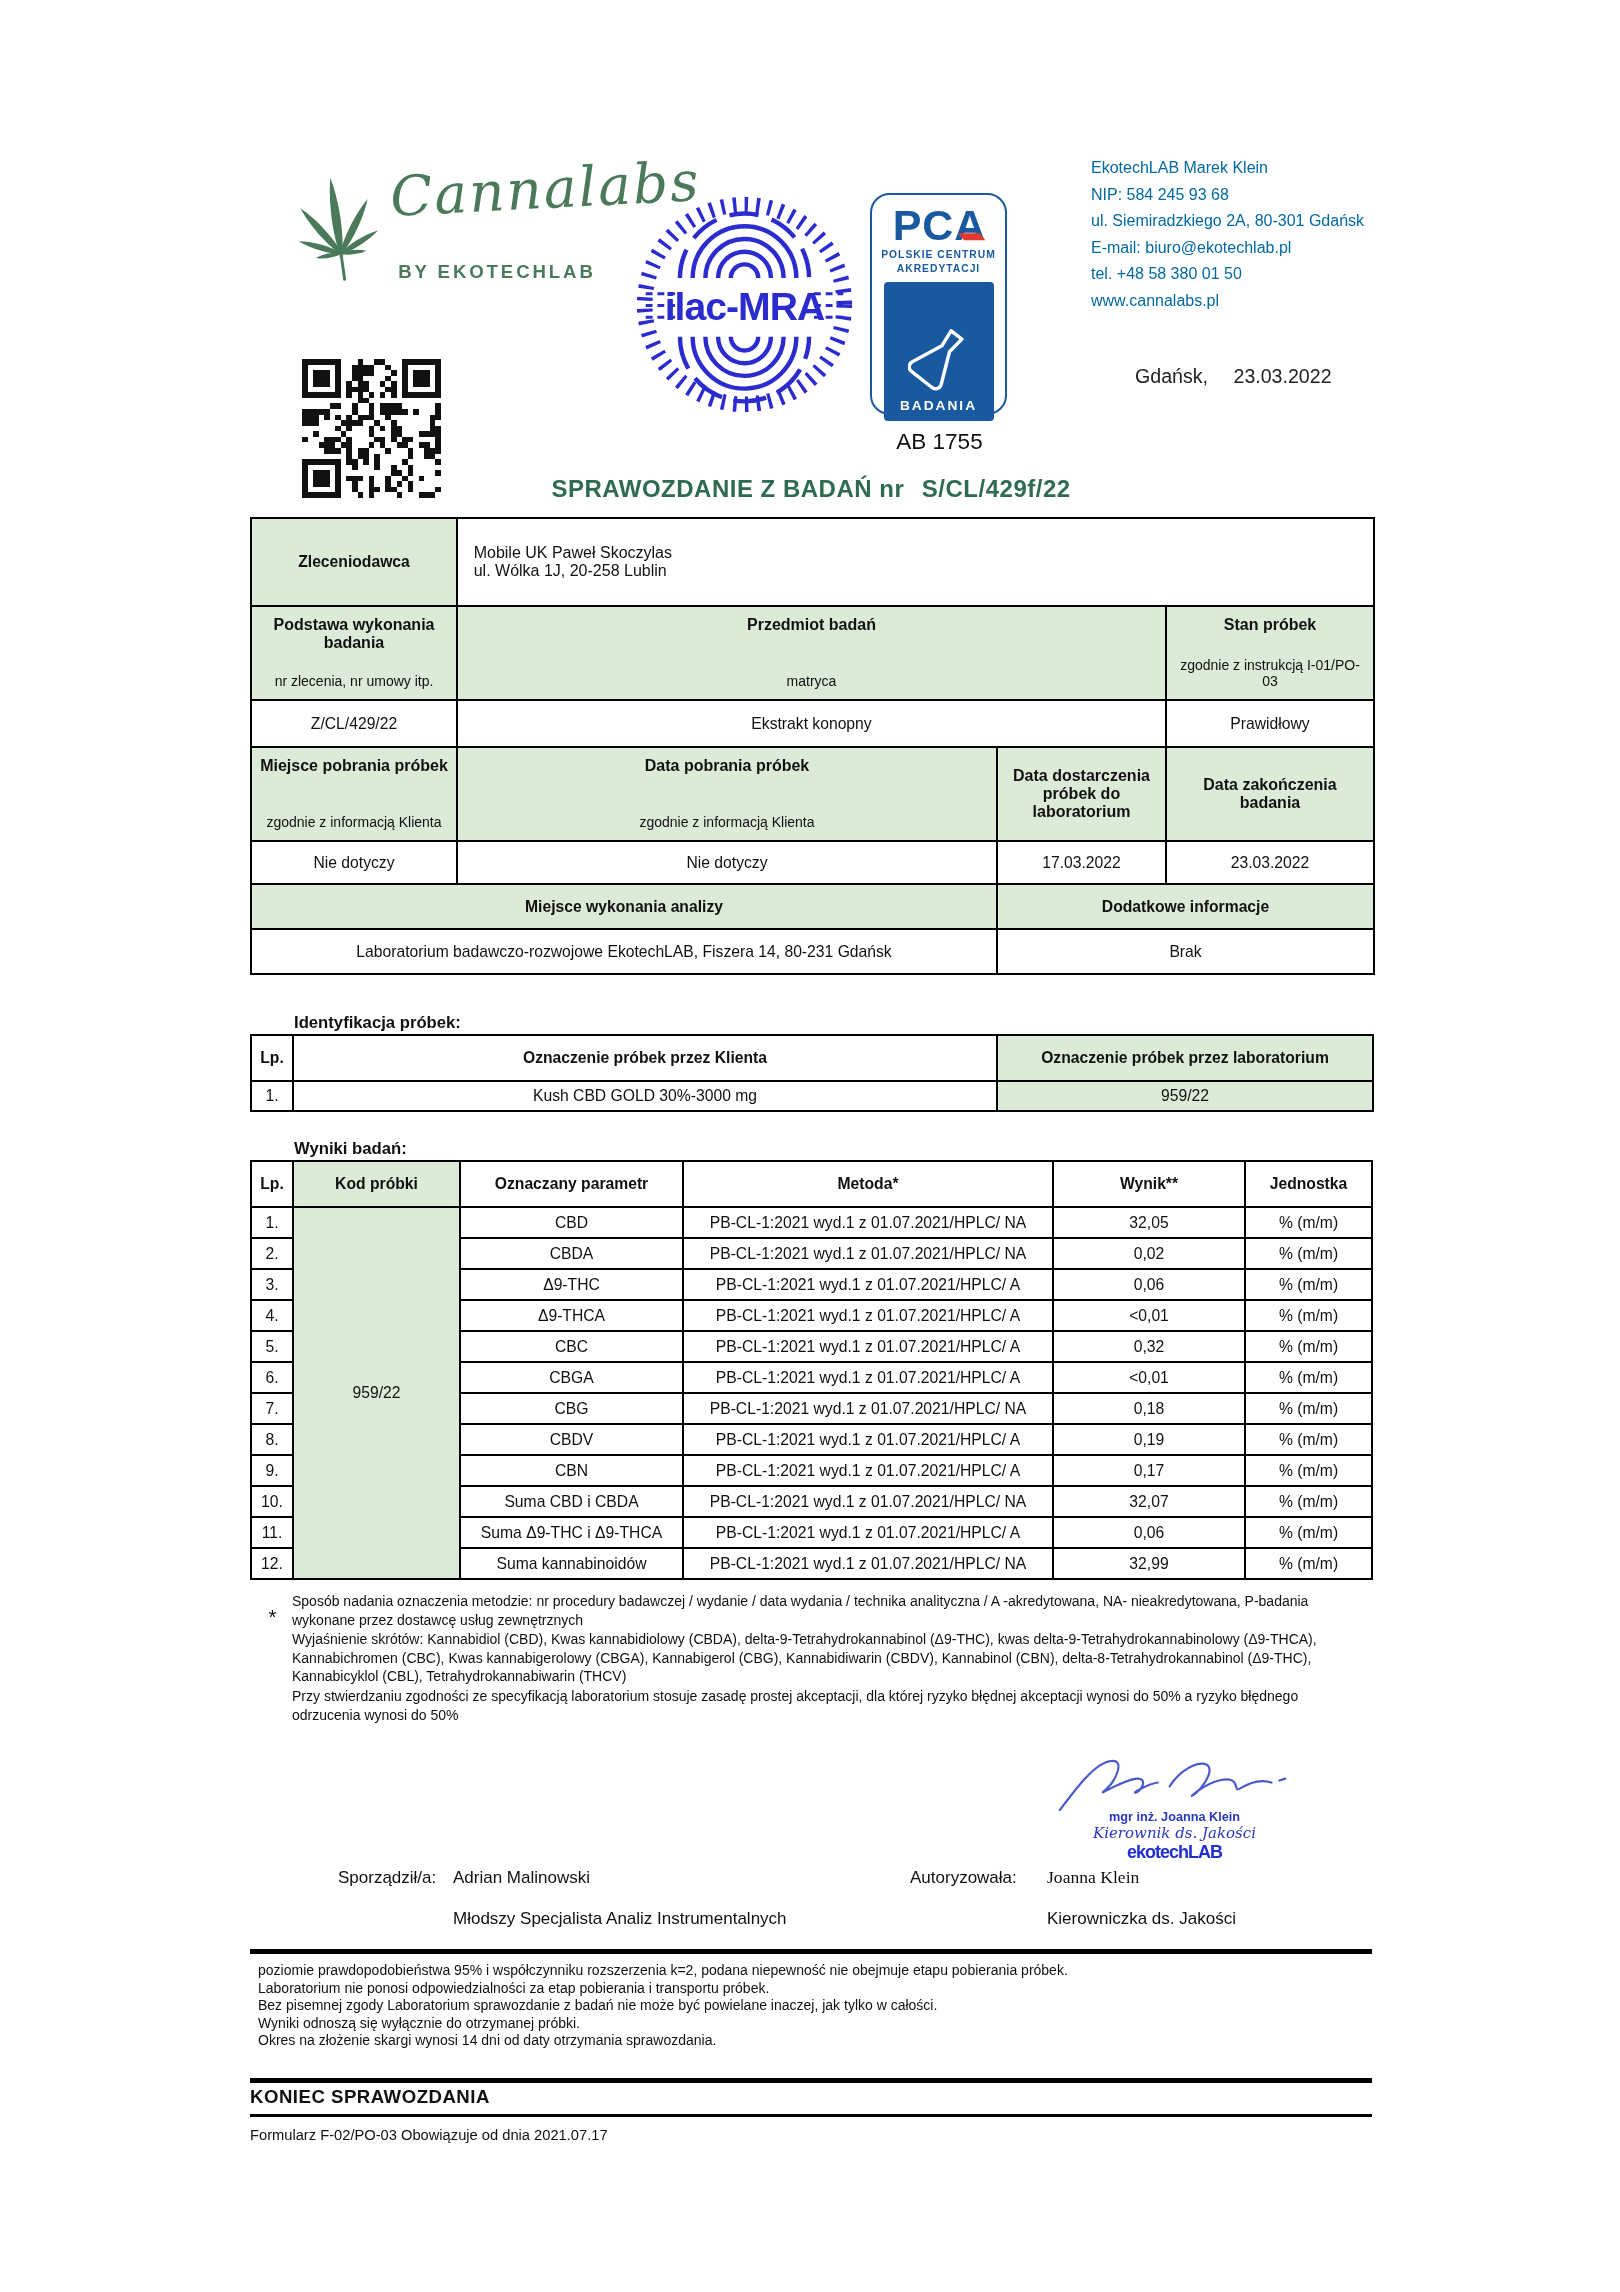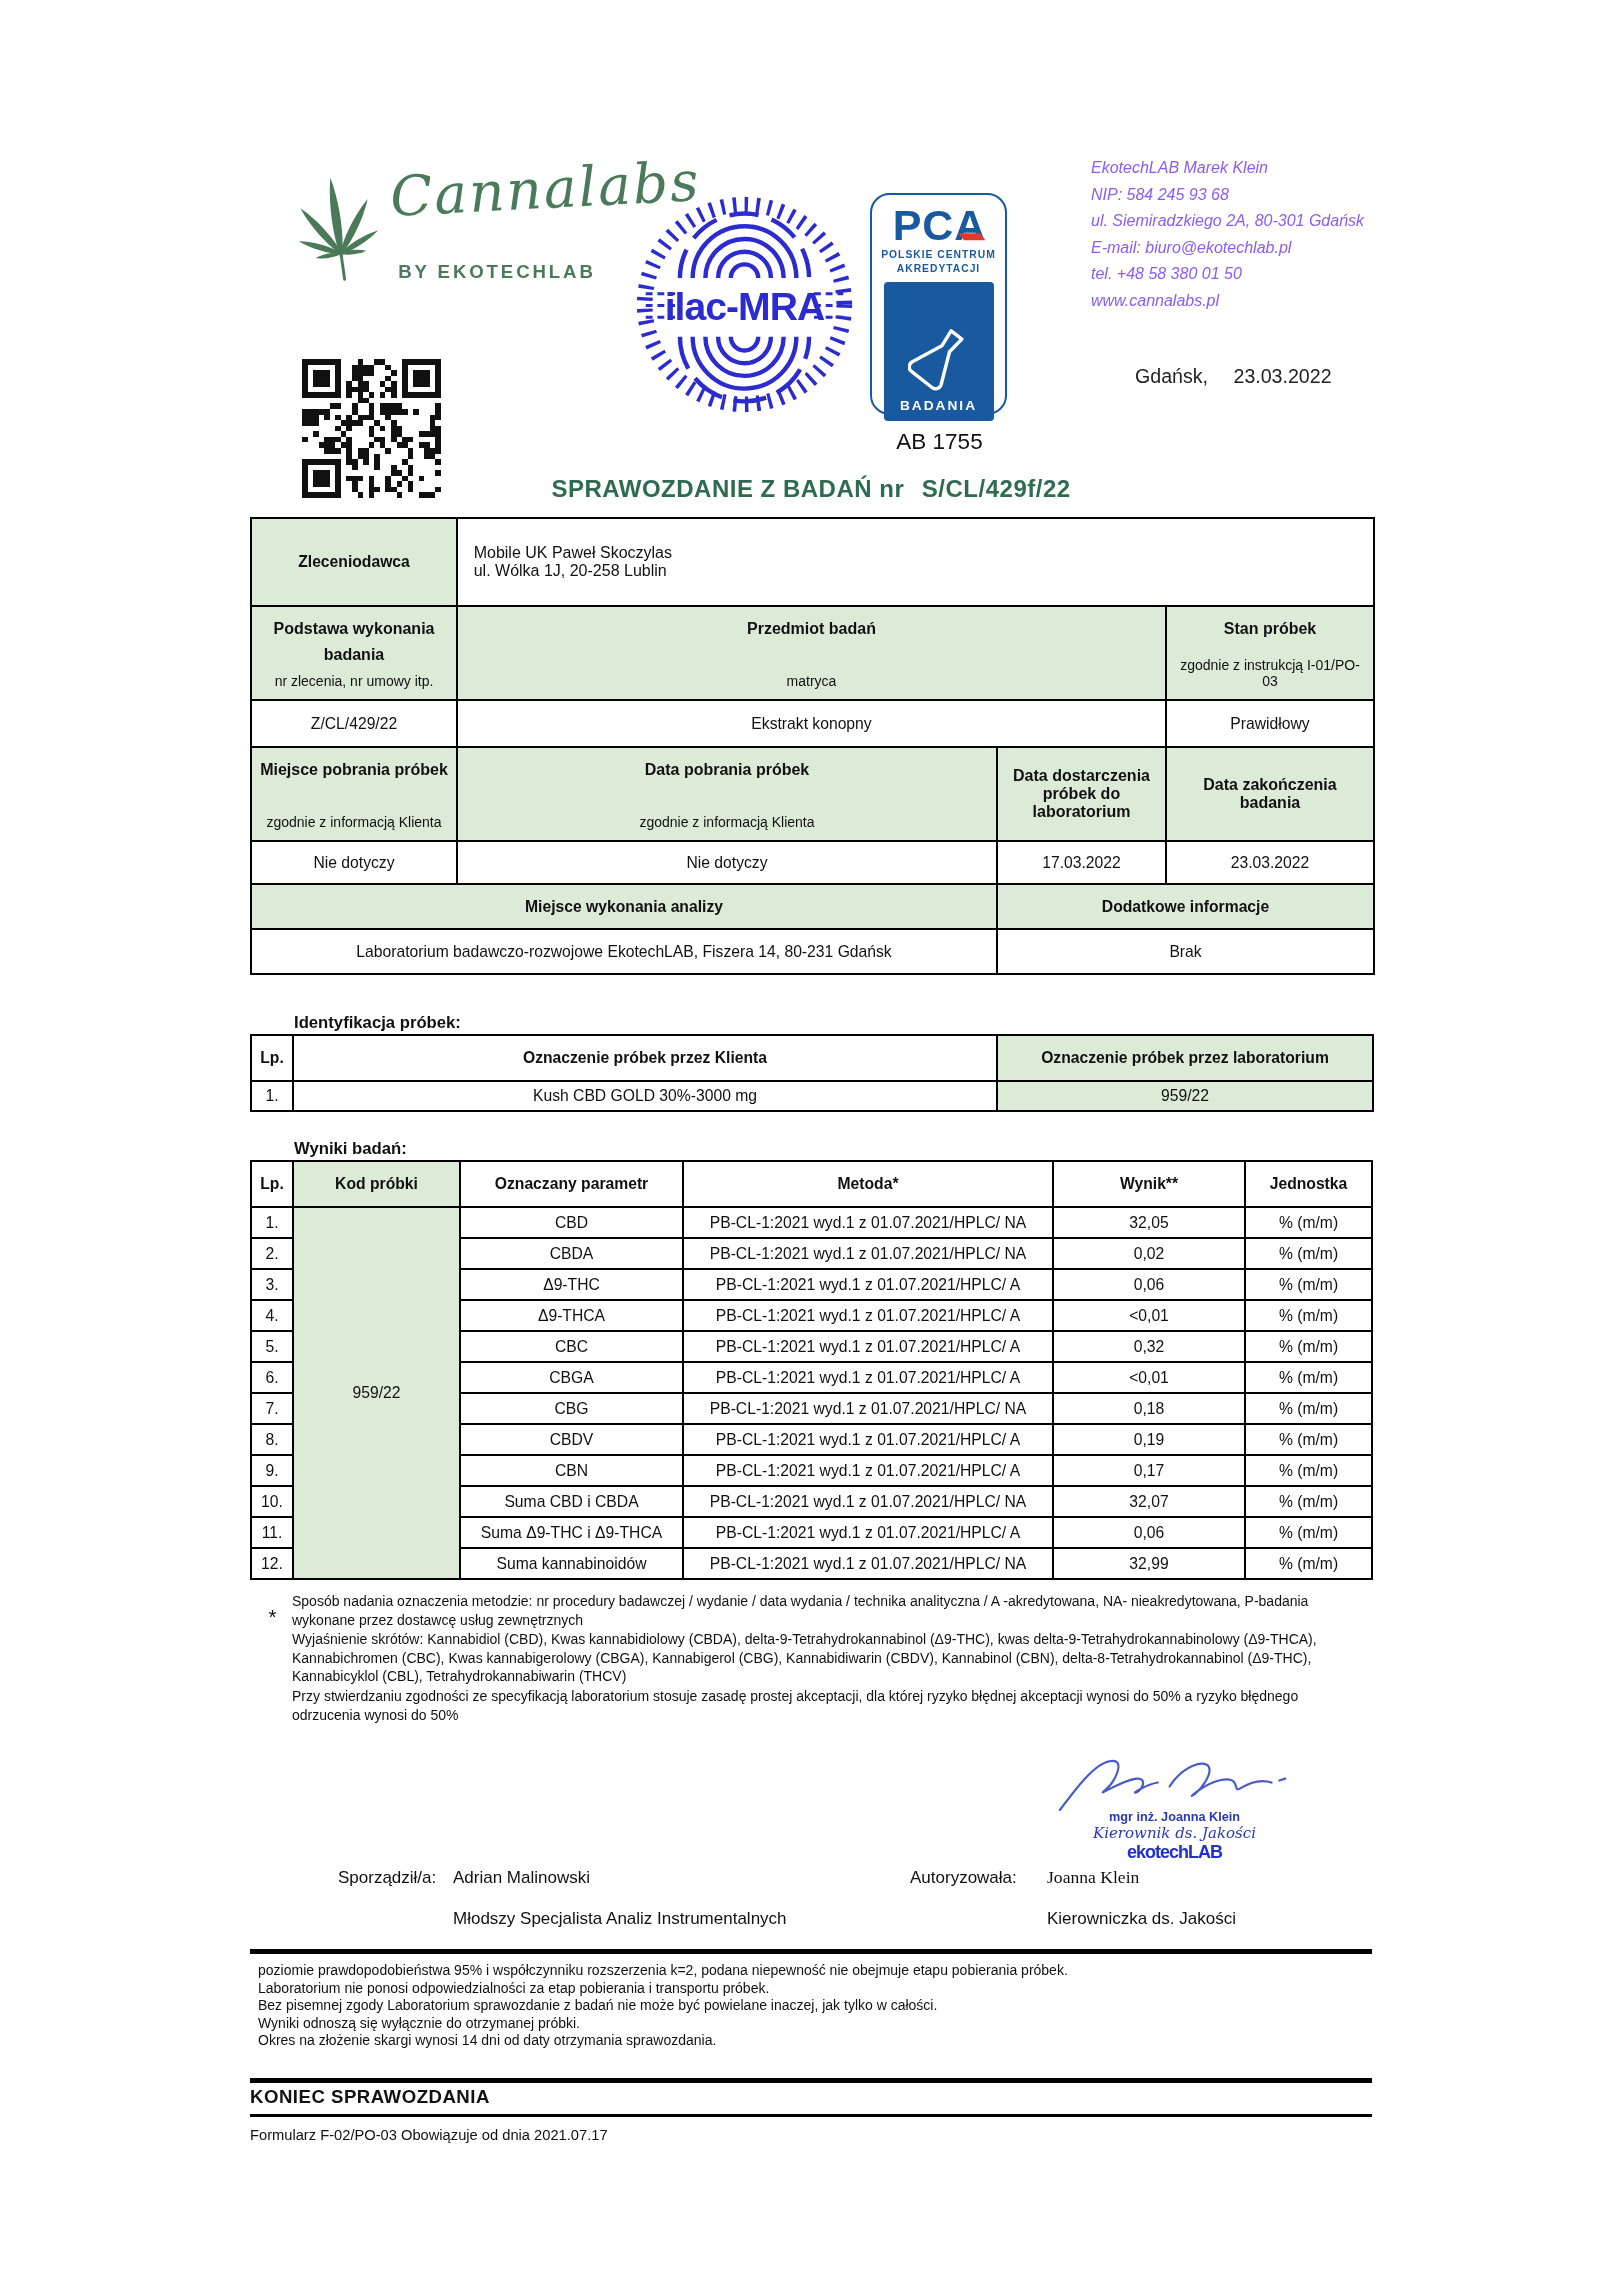--- a/index.html
+++ b/index.html
@@ -4,21 +4,21 @@
 <style>
   html,body{margin:0;padding:0;background:#fff;}
   .page{position:relative;width:1620px;height:2293px;background:#fff;
         font-family:"Liberation Sans",sans-serif;color:#111;overflow:hidden;}
   .abs{position:absolute;}
 
   
   .brand-word{font-family:"DejaVu Serif",serif;font-style:italic;font-size:55px;
               color:#4a7a5a;transform:rotate(-3deg);letter-spacing:2px;}
   .brand-sub{font-size:18.6px;font-weight:bold;letter-spacing:2.9px;color:#4a7a5a;text-align:center;}
-  .company-info{font-size:16px;line-height:26.5px;color:#8b5cf6;font-style:italic;}
+  .company-info{font-size:16px;line-height:26.5px;color:#0369a1;}
   .place-date{font-size:19.6px;color:#222;}
   .place-date .d{margin-left:25.5px;}
   .ab-number{font-size:22.5px;text-align:center;color:#111;}
 
   .pca-badge{width:137px;height:222px;border:2.9px solid #19599f;border-radius:19.6px;
              background:#fff;text-align:center;padding-top:5.9px;box-sizing:border-box;}
   .pca-sub{font-size:10.3px;font-weight:bold;letter-spacing:1px;color:#19599f;line-height:12.7px;margin-top:1px;}
   .pca-box{width:110px;height:139px;background:#19599f;border-radius:3.9px;margin:6.9px auto 0;
            display:flex;flex-direction:column;align-items:center;justify-content:flex-end;padding-bottom:7.8px;box-sizing:border-box;}
   .pca-box .badania{color:#fff;font-weight:bold;font-size:13.7px;letter-spacing:2px;margin-top:3.9px;}
@@ -27,21 +27,21 @@
   .title{font-size:24px;font-weight:bold;color:#2e6b50;text-align:center;letter-spacing:0.5px;}
   .title .num{margin-left:17.6px;}
 
   
   table.doc{border-collapse:collapse;table-layout:fixed;border:2.9px solid #000;}
   table.doc td{border:2px solid #000;font-size:15.7px;text-align:center;vertical-align:middle;
                padding:2px 5.9px;overflow:hidden;}
   .green{background:#dcead8;}
   .b{font-weight:bold;}
   .split{display:flex;flex-direction:column;justify-content:space-between;align-items:center;height:100%;padding:4.9px 2px;box-sizing:border-box;}
-  .split .t{font-weight:bold;font-size:16px;line-height:26px;}
+  .split .t{font-weight:bold;font-size:16px;line-height:18px;}
   .split .s{font-size:14px;line-height:16.7px;}
   .client-cell{display:flex;flex-direction:column;justify-content:space-between;align-items:flex-start;
                height:100%;padding:7.8px 9.8px;box-sizing:border-box;font-size:16px;text-align:left;}
   td.met{font-size:14px;}
   .sec-heading{font-size:16.7px;font-weight:bold;}
 
   
   .footnote{display:flex;font-size:14px;line-height:18.6px;color:#111;}
   .footnote .mark{width:39px;font-size:20.6px;text-align:center;padding-top:15.7px;flex:none;}
   .footnote p{margin:0 0 1px 0;}

